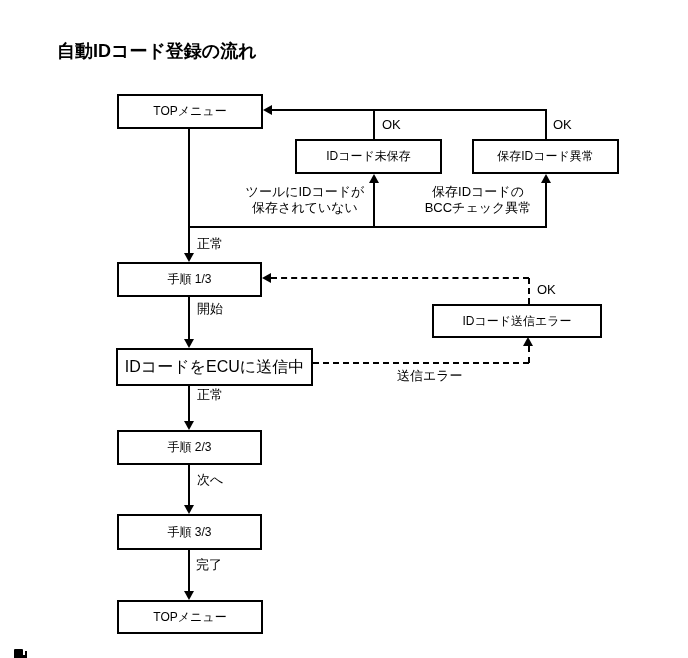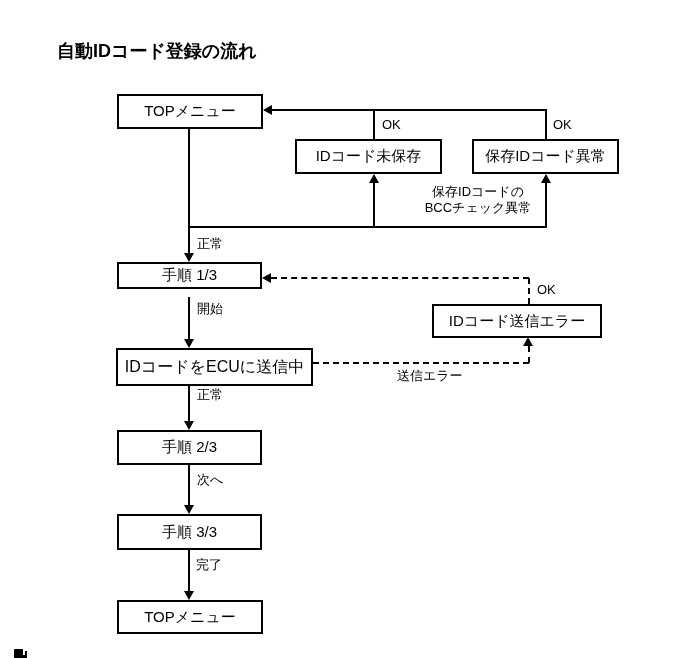--- a/index.html
+++ b/index.html
@@ -27,21 +27,21 @@
     white-space: nowrap;
   }
   .node {
     position: absolute;
     box-sizing: border-box;
     border: 2px solid #000000;
     background: #ffffff;
     display: flex;
     align-items: center;
     justify-content: center;
-    font-size: 15px;
+    font-size: 12px;
     white-space: nowrap;
     z-index: 2;
   }
   .node.small-text { font-size: 16px; }
   .line {
     position: absolute;
     background: #000000;
     z-index: 1;
   }
   .dash-h {
@@ -111,21 +111,21 @@
   </div>
 
   <div class="node" style="left:295px; top:122px; width:147px; height:35px;">
     <span>IDコード未保存</span>
   </div>
 
   <div class="node" style="left:472px; top:122px; width:147px; height:35px;">
     <span>保存IDコード異常</span>
   </div>
 
-  <div class="node" style="left:117px; top:245px; width:145px; height:27px;">
+  <div class="node" style="left:117px; top:245px; width:145px; height:35px;">
     <span>手順 1/3</span>
   </div>
 
   <div class="node" style="left:432px; top:287px; width:170px; height:34px;">
     <span>IDコード送信エラー</span>
   </div>
 
   <div class="node small-text" style="left:116px; top:331px; width:197px; height:38px;">
     <span>IDコードをECUに送信中</span>
   </div>
@@ -182,20 +182,24 @@
   <span class="lbl" style="left:553px; top:100px;">OK</span>
   <span class="lbl" style="left:537px; top:265px;">OK</span>
 
   <span class="lbl" style="left:197px; top:218px;">正常</span>
   <span class="lbl" style="left:197px; top:283px;">開始</span>
   <span class="lbl" style="left:197px; top:369px;">正常</span>
   <span class="lbl" style="left:197px; top:454px;">次へ</span>
   <span class="lbl" style="left:196px; top:539px;text-align:right;">完了</span>
   <span class="lbl" style="left:397px; top:350px;">送信エラー</span>
 
+  <div class="reason" style="left:240px; top:167px; width:130px;">
+    <div>ツールにIDコードが</div>
+    <div>保存されていない</div>
+  </div>
 
   <div class="reason" style="left:420px; top:167px; width:116px;">
     <div>保存IDコードの</div>
     <div>BCCチェック異常</div>
   </div>
 
   <svg class="corner-icon" viewBox="0 0 13 11" aria-hidden="true">
     <path d="M0 1 Q0 0 1 0 H8 Q9 0 9 1 V6 H11 V2 H13 V11 H0 Z" fill="#000000"></path>
   </svg>
 

